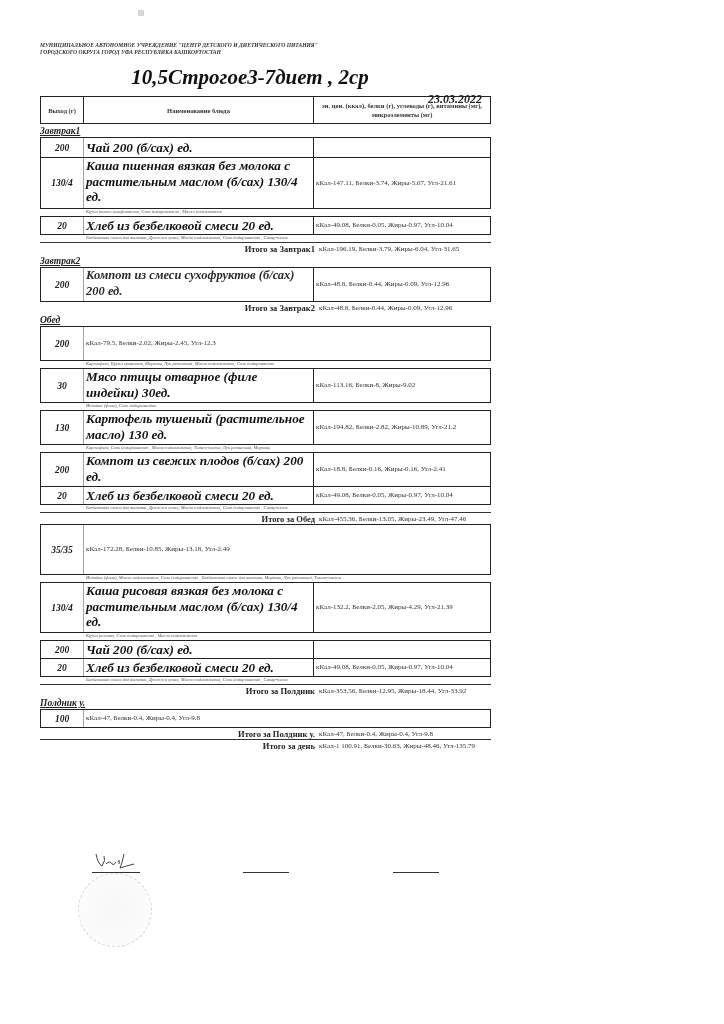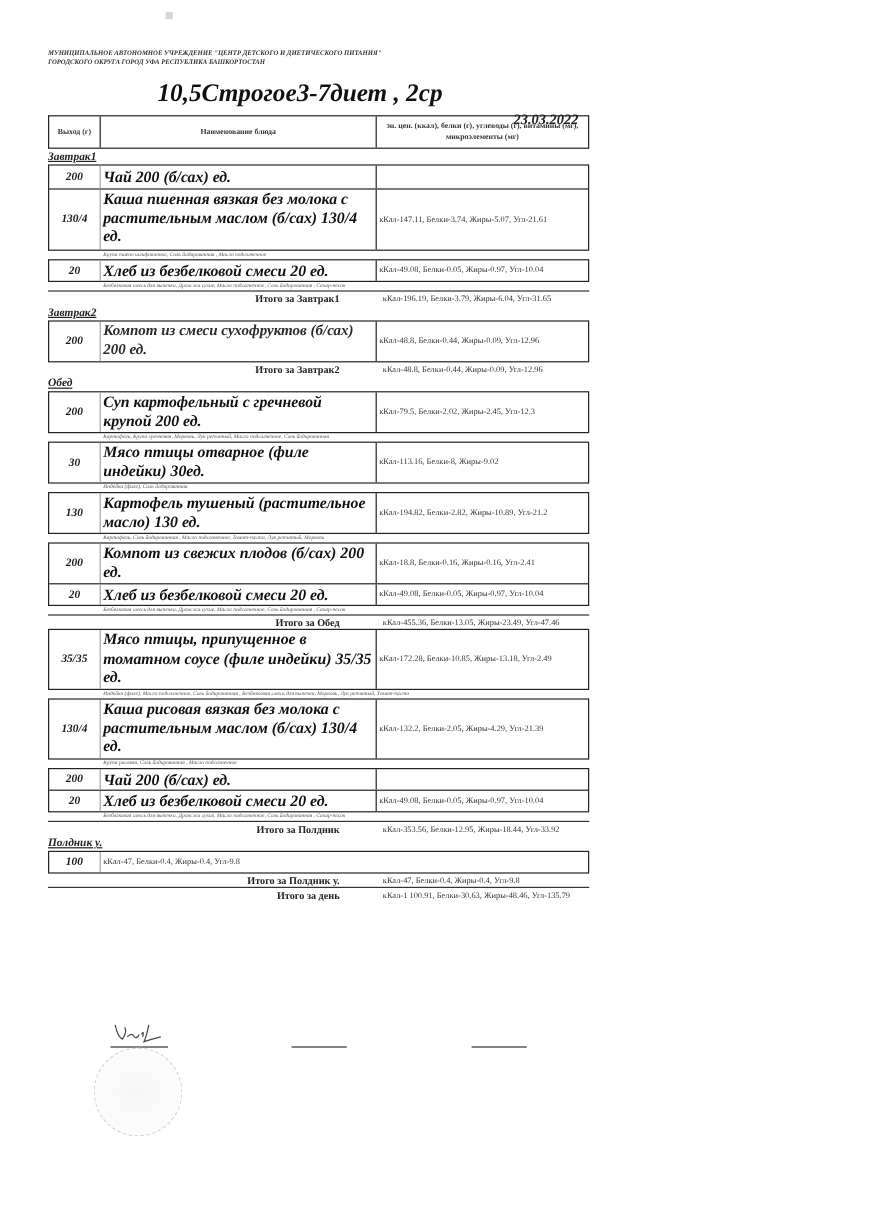--- a/index.html
+++ b/index.html
@@ -17,21 +17,21 @@
   .row { display:flex; border-top:1px solid #222; }
   .box .row:first-child { border-top:none; }
   .row .c1 { width:42px; border-right:1px solid #a3a3a3; display:flex; align-items:center; justify-content:center; font-size:9.5px; font-weight:bold; font-style:italic; }
   .row .c2 { width:225px; border-right:1px solid #222; padding:0 2px; font-size:13.2px; font-weight:bold; font-style:italic; line-height:15.5px; color:#111; }
   .row .c2.light { font-weight:bold; font-size:12.5px; color:#2a2a2a; }
   .row .c3 { flex:1; display:flex; align-items:center; padding:0 2px; font-size:7px; line-height:9px; color:#333; }
   .ingr { font-size:4.6px; font-style:italic; color:#555; padding-left:46px; line-height:6px; min-height:7px; }
   .sep { border-top:1.5px solid #333; }
   .total { display:flex; justify-content:flex-end; margin-top:1px; }
   .total .lbl { font-size:8.5px; font-weight:bold; color:#222; text-align:left; padding-right:4px; line-height:10px; white-space:nowrap; }
-  .total .val { width:172px; font-size:7px; line-height:9px; color:#333; padding-top:1px;margin-left:32px; }
+  .total .val { width:172px; font-size:7px; line-height:9px; color:#333; padding-top:1px; }
   .sig { position:absolute; left:92px; top:850px; width:46px; height:22px; }
   .sig-line { position:absolute; top:872px; height:1px; border-top:1.5px solid #333; }
   .stamp { position:absolute; left:78px; top:873px; width:72px; height:72px; border-radius:50%; border:1px dashed #d6d6d6; background:radial-gradient(circle, #f7f7f7 0%, #fbfbfb 60%, #ffffff 100%); }
   .speck { position:absolute; left:138px; top:10px; width:6px; height:6px; background:#bbb; opacity:0.6; }
 </style>
 </head>
 <body>
 
 <div class="speck"></div>
 
@@ -84,21 +84,20 @@
   </div>
   <div class="total">
     <div class="lbl">Итого за Завтрак2</div>
     <div class="val">кКал-48.8, Белки-0.44, Жиры-0.09, Угл-12.96</div>
   </div>
 
   <div class="meal">Обед</div>
   <div class="box">
     <div class="row" style="height:33px">
       <div class="c1">200</div>
-      <div class="c2">Суп картофельный с гречневой крупой 200 ед.</div>
       <div class="c3">кКал-79.5, Белки-2.02, Жиры-2.45, Угл-12.3</div>
     </div>
   </div>
   <div class="ingr">Картофель, Крупа гречневая, Морковь, Лук репчатый, Масло подсолнечное, Соль йодированная</div>
   <div class="box">
     <div class="row" style="height:33px">
       <div class="c1">30</div>
       <div class="c2">Мясо птицы отварное (филе индейки) 30ед.</div>
       <div class="c3">кКал-113.16, Белки-8, Жиры-9.02</div>
     </div>
@@ -127,21 +126,20 @@
   <div class="ingr">Безбелковая смесь для выпечки, Дрожжи сухие, Масло подсолнечное, Соль йодированная , Сахар-песок</div>
   <div class="sep"></div>
   <div class="total">
     <div class="lbl">Итого за Обед</div>
     <div class="val">кКал-455.36, Белки-13.05, Жиры-23.49, Угл-47.46</div>
   </div>
 
   <div class="box">
     <div class="row" style="height:49px">
       <div class="c1">35/35</div>
-      <div class="c2">Мясо птицы, припущенное в томатном соусе (филе индейки) 35/35 ед.</div>
       <div class="c3">кКал-172.28, Белки-10.85, Жиры-13.18, Угл-2.49</div>
     </div>
   </div>
   <div class="ingr" style="padding-right:120px">Индейка (филе), Масло подсолнечное, Соль йодированная , Безбелковая смесь для выпечки, Морковь, Лук репчатый, Томат-паста</div>
   <div class="box">
     <div class="row" style="height:49px">
       <div class="c1">130/4</div>
       <div class="c2">Каша рисовая вязкая без молока с растительным маслом (б/сах) 130/4 ед.</div>
       <div class="c3">кКал-132.2, Белки-2.05, Жиры-4.29, Угл-21.39</div>
     </div>

